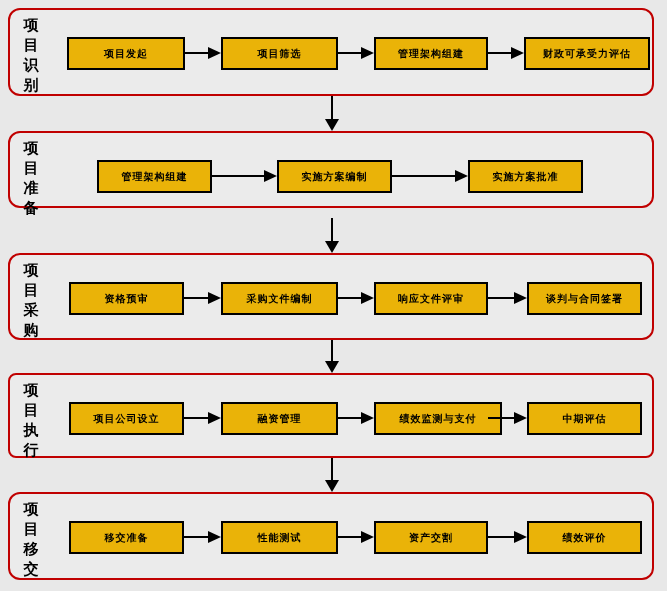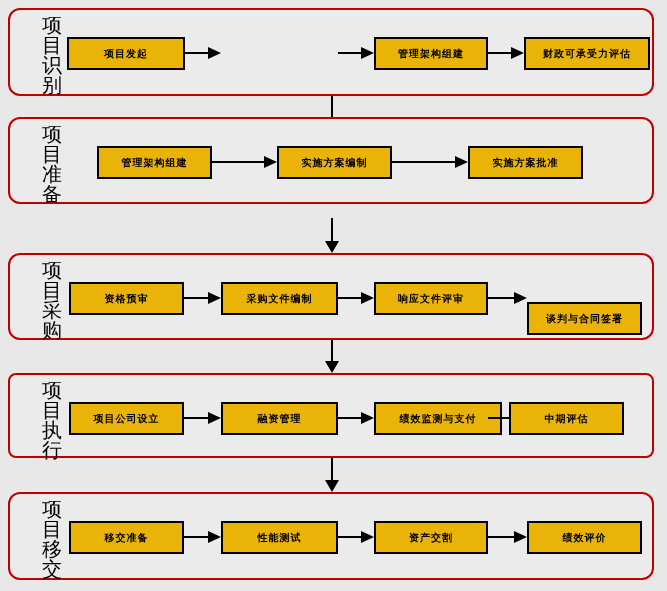--- a/index.html
+++ b/index.html
@@ -20,27 +20,26 @@
     left:8px;width:646px;
     box-sizing:border-box;
     border:2px solid #c00000;
     border-radius:12px;
     background:#ebebeb;
   }
   .stage-label{
     position:absolute;
     left:12px;top:5px;
     width:18px;
-    font-size:20px;
-    font-weight:normal;
+    font-size:15px;
+    font-weight:bold;
     line-height:20px;
     text-align:center;
     word-break:break-all;
     letter-spacing:0;
-    margin-left:20px;
   }
   .step{
     position:absolute;
     top:27px;height:33px;
     box-sizing:border-box;
     border:2px solid #000;
     background:#eab308;
     display:flex;
     align-items:center;
     justify-content:center;
@@ -92,33 +91,36 @@
 <body>
 
 <div class="canvas">
 
   <div class="stage" style="top:8px;height:88px;">
     <div class="stage-label">项目识别</div>
     <div class="step" style="left:57px;width:118px;">
       <span>项目发起</span>
     </div>
     <div class="harrow" style="left:175px;width:36px;"></div>
+    <div class="step" style="left:211px;width:117px;">
+      <span>项目筛选</span>
+    </div>
     <div class="harrow" style="left:328px;width:36px;"></div>
     <div class="step" style="left:364px;width:114px;">
       <span>管理架构组建</span>
     </div>
     <div class="harrow" style="left:478px;width:36px;"></div>
     <div class="step" style="left:514px;width:126px;">
       <span>财政可承受力评估</span>
     </div>
   </div>
 
   <div class="varrow" style="top:96px;height:35px;"></div>
 
-  <div class="stage" style="top:117px;height:87px;">
+  <div class="stage" style="top:131px;height:77px;">
     <div class="stage-label">项目准备</div>
     <div class="step" style="left:87px;width:115px;">
       <span>管理架构组建</span>
     </div>
     <div class="harrow" style="left:202px;width:65px;"></div>
     <div class="step" style="left:267px;width:115px;">
       <span>实施方案编制</span>
     </div>
     <div class="harrow" style="left:382px;width:76px;"></div>
     <div class="step" style="left:458px;width:115px;align-items:center;">
@@ -135,42 +137,42 @@
     </div>
     <div class="harrow" style="left:174px;width:37px;"></div>
     <div class="step" style="left:211px;width:117px;text-align:center;">
       <span>采购文件编制</span>
     </div>
     <div class="harrow" style="left:328px;width:36px;"></div>
     <div class="step" style="left:364px;width:114px;">
       <span>响应文件评审</span>
     </div>
     <div class="harrow" style="left:478px;width:39px;"></div>
-    <div class="step" style="left:517px;width:115px;margin-top:20px;">
+    <div class="step" style="left:517px;width:115px;">
       <span>谈判与合同签署</span>
     </div>
   </div>
 
   <div class="varrow" style="top:340px;height:33px;"></div>
 
   <div class="stage" style="top:373px;height:85px;border-radius:8px;">
     <div class="stage-label">项目执行</div>
     <div class="step" style="left:59px;width:115px;">
       <span>项目公司设立</span>
     </div>
     <div class="harrow" style="left:174px;width:37px;"></div>
     <div class="step" style="left:211px;width:117px;">
       <span>融资管理</span>
     </div>
     <div class="harrow" style="left:328px;width:36px;"></div>
     <div class="step" style="left:364px;width:128px;">
       <span>绩效监测与支付</span>
     </div>
     <div class="harrow" style="left:478px;width:39px;"></div>
-    <div class="step" style="left:499px;width:115px;">
+    <div class="step" style="left:517px;width:115px;">
       <span>中期评估</span>
     </div>
   </div>
 
   <div class="varrow" style="top:458px;height:34px;"></div>
 
   <div class="stage" style="top:492px;height:88px;">
     <div class="stage-label">项目移交</div>
     <div class="step" style="left:59px;width:115px;">
       <span>移交准备</span>

